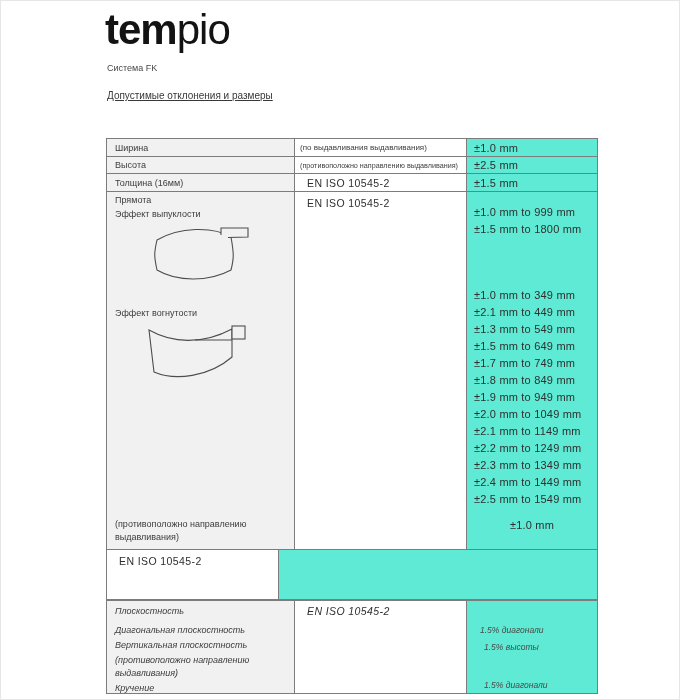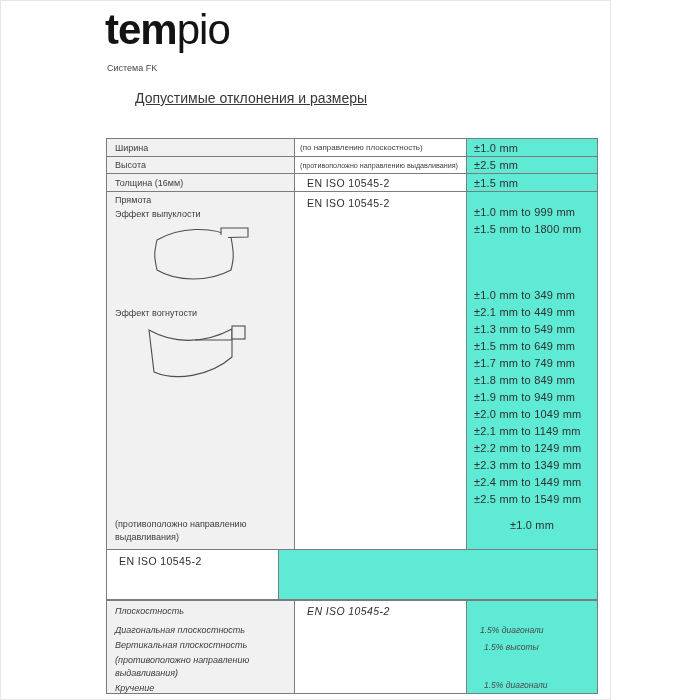--- a/index.html
+++ b/index.html
@@ -1,24 +1,24 @@
 <!DOCTYPE html>
 <html><head>
 <meta charset="utf-8">
 <style>
   * { margin:0; padding:0; box-sizing:border-box; }
   html,body { width:700px; height:700px; background:#fff; font-family:"Liberation Sans", sans-serif; }
-  .canvas { position:absolute; top:0; left:0; width:611px; height:700px; background:#fff; border:1px solid #e6e6e6; overflow:hidden; }
+  .canvas { position:absolute; top:0; left:0; width:680px; height:700px; background:#fff; border:1px solid #e6e6e6; overflow:hidden; }
 
   .logo { position:absolute; left:104px; top:6px; font-size:42px; color:#131313; letter-spacing:-1px; line-height:1.1; }
   .logo .bold { font-weight:800; }
   .logo .light { font-weight:400; }
 
   .system { position:absolute; left:106px; top:62px; font-size:9px; color:#484848; }
-  .doc-link { position:absolute; left:106px; top:89px; font-size:14px; color:#383838; text-decoration:underline; cursor:pointer;margin-left:28px; }
+  .doc-link { position:absolute; left:106px; top:89px; font-size:10px; color:#383838; text-decoration:underline; cursor:pointer; }
 
   .spec-table { position:absolute; left:105px; top:137px; width:492px; border:1px solid #7c7c7c; background:#fff; }
   .row { display:flex; border-bottom:1px solid #7c7c7c; }
   .row:last-child { border-bottom:none;font-style:italic; }
   .row.dbl { border-top:1px solid #7c7c7c; }
   .c1 { width:188px; background:#f1f1f1; border-right:1px solid #7c7c7c; position:relative; }
   .c2 { width:172px; border-right:1px solid #7c7c7c; position:relative; background:#fff; }
   .c3 { flex:1; position:relative; background:#5eead4; }
 
   .r-simple .c1, .r-simple .c2, .r-simple .c3 { display:flex; align-items:center; }
@@ -50,21 +50,21 @@
   <div class="system">Система FK</div>
   <a class="doc-link">Допустимые отклонения и размеры</a>
 
   <div class="spec-table">
 
     <div class="row r-simple h18">
       <div class="c1">
           <span class="lbl">Ширина</span>
         </div>
       <div class="c2">
-          <span class="method-sm">(по направлению плоскостность)</span>
+          <span class="method-sm">(по выдавливания выдавливания)</span>
         </div>
       <div class="c3">
           <span class="val">±1.0 mm</span>
         </div>
     </div>
 
     <div class="row r-simple h17">
       <div class="c1">
           <span class="lbl">Высота</span>
         </div>

